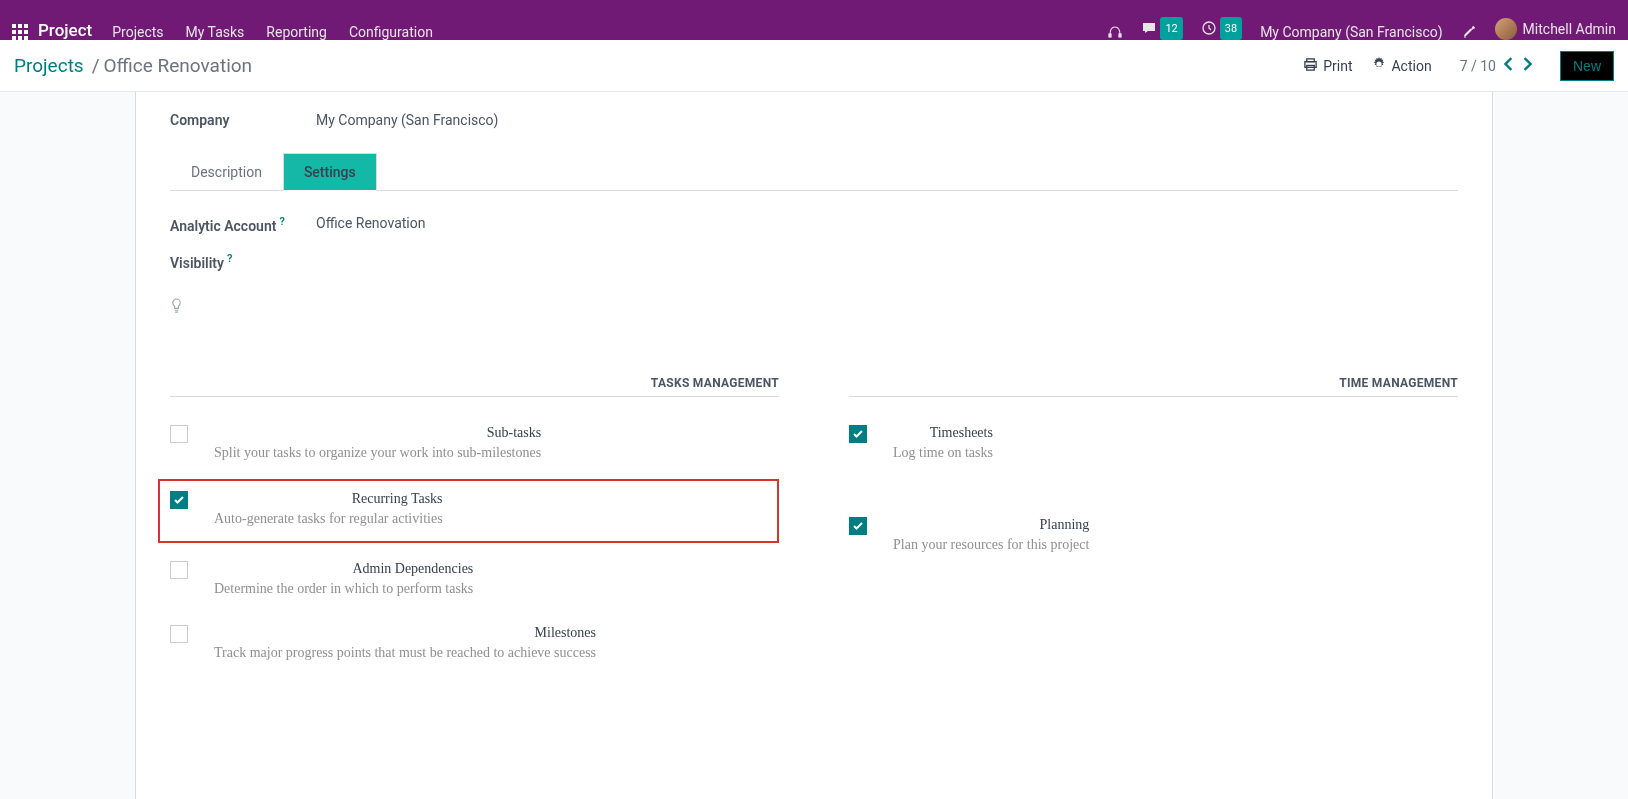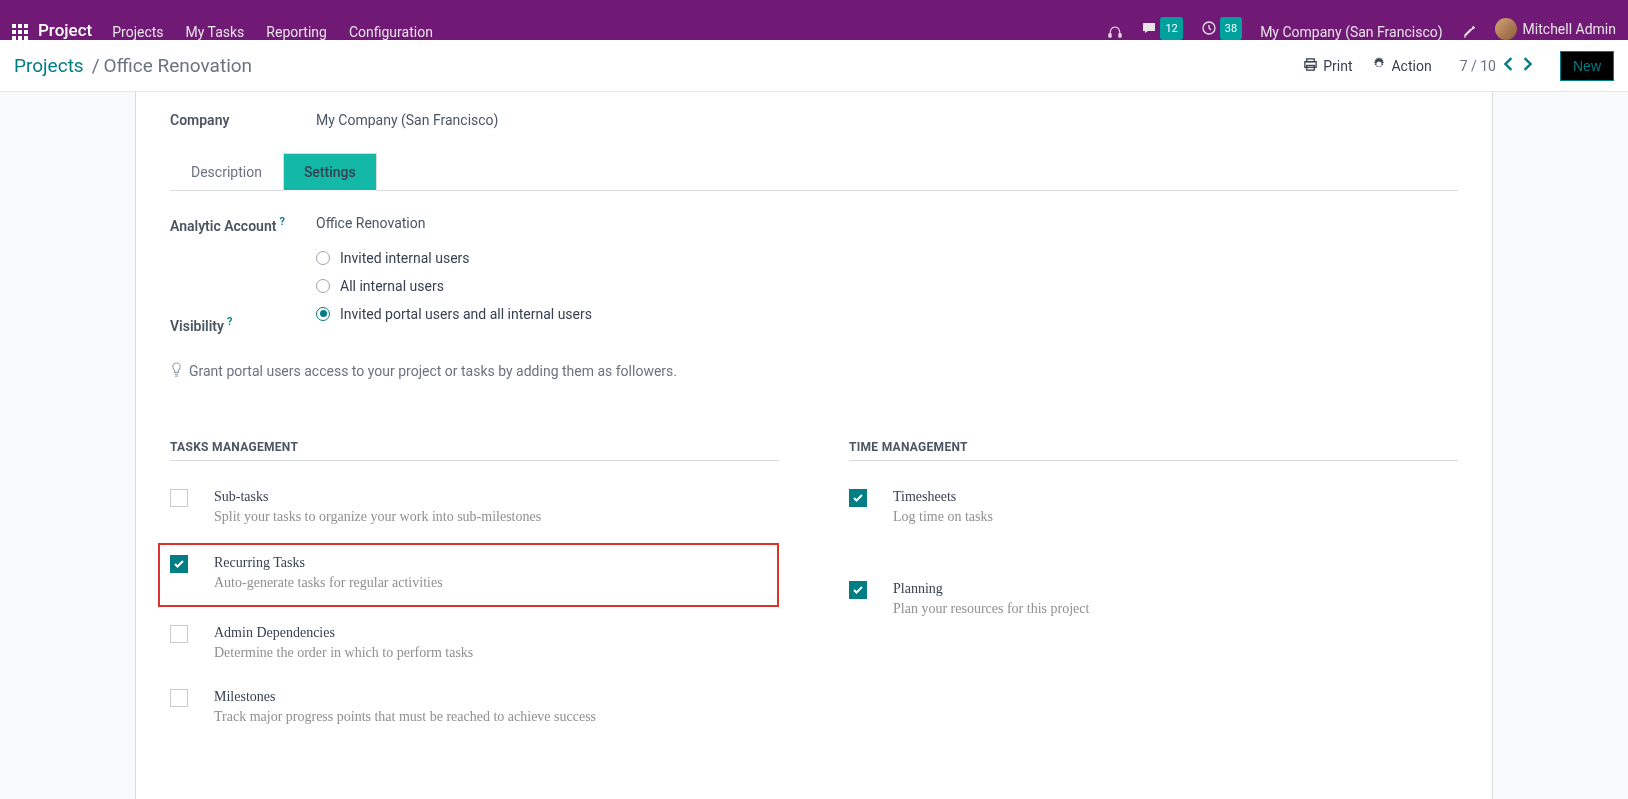--- a/index.html
+++ b/index.html
@@ -33,21 +33,21 @@
 .tab.active { color:#374151; font-weight:500; border:1px solid #d8dadd; border-bottom:1px solid #fff; background:#14b8a6; }
 .help-q { color:#017e84; font-size:11px; margin-left:3px; vertical-align:super; cursor:pointer; }
 .radio-row { display:flex; align-items:center; margin-bottom:12px; }
 .radio { width:14px; height:14px; border:1.5px solid #9ca3af; border-radius:50%; margin-right:10px; display:flex; align-items:center; justify-content:center; cursor:pointer; }
 .radio.checked { border-color:#017e84; }
 .radio.checked::after { content:""; width:7px; height:7px; border-radius:50%; background:#017e84; }
 .tip-row { color:#6b7280; font-size:14px; margin-top:28px; display:flex; align-items:center; }
 .tip-row .bulb { margin-right:6px; color:#9ca3af; }
 .section-title { font-size:12px; font-weight:700; color:#4b5563; letter-spacing:0.3px; text-transform:uppercase; border-bottom:1px solid #d8dadd; padding-bottom:6px; margin-bottom:0; }
 .two-col { display:flex; gap:70px; margin-top:60px; }
-.col { flex:1; }
+.col { flex:1;text-align:right; }
 .setting { display:flex; padding-top:28px; }
 .checkbox { width:18px; height:18px; border:1px solid #c9ccd1; margin-right:26px; cursor:pointer; flex-shrink:0; display:flex; align-items:center; justify-content:center; }
 .checkbox.checked { background:#017e84; border-color:#017e84; }
 .checkbox.checked svg { display:block; }
 .checkbox svg { display:none; }
 .setting-txt { display:flex; flex-direction:column;font-family:Liberation Serif, serif; }
 .setting-title { font-weight:500; color:#374151; font-size:14px; margin-bottom:4px; }
 .setting-desc { color:#8f8f8f; font-size:14px; }
 .highlight { border:2px solid #d9342b; padding:10px 10px 14px 10px; margin-top:18px; margin-left:-12px; }
 .highlight .setting { padding-top:0; }
@@ -166,44 +166,29 @@
         <div class="field-label">
           <span>Analytic Account</span><span class="help-q">?</span>
         </div>
         <div class="field-value">Office Renovation</div>
       </div>
 
       <div class="field-row" style="align-items:flex-end;">
         <div class="field-label">
           <span>Visibility</span><span class="help-q">?</span>
         </div>
-        <div>
-          <div class="radio-row">
-            <span class="radio"></span>
-            <span>Invited internal users</span>
-          </div>
-          <div class="radio-row">
-            <span class="radio"></span>
-            <span>All internal users</span>
-          </div>
-          <div class="radio-row">
-            <span class="radio checked"></span>
-            <span>Invited portal users and all internal users</span>
-          </div>
-        </div>
       </div>
 
       <div class="tip-row">
         <span class="bulb">
           <svg width="13" height="15" viewBox="0 0 12 16" fill="none" stroke="#9ca3af" stroke-width="1.2">
               <path d="M6 1 a4 4 0 0 1 4 4 c0 2 -1 3 -2 4 v2 h-4 v-2 c-1-1 -2-2 -2-4 a4 4 0 0 1 4-4 z"></path>
               <path d="M4 13 h4 M4.5 15 h3"></path>
             </svg>
         </span>
-        <span>Grant portal users access to your project or tasks by adding them as followers.</span>
       </div>
 
       <div class="two-col">
 
         <div class="col">
           <div class="section-title">Tasks Management</div>
 
           <div class="setting">
             <span class="checkbox"></span>
             <div class="setting-txt">

